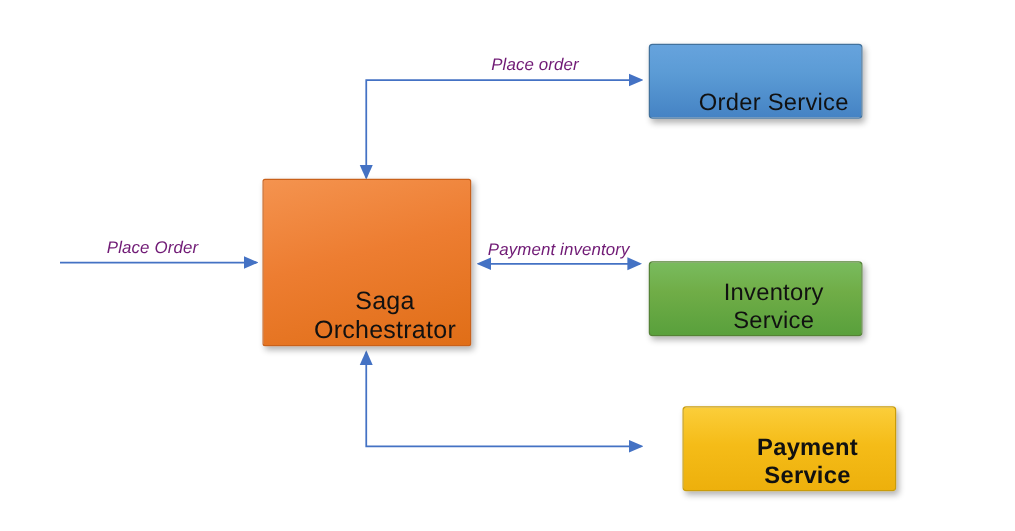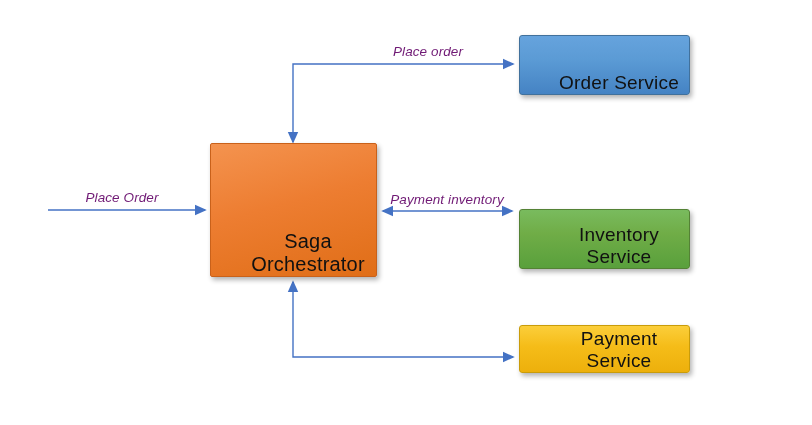--- a/index.html
+++ b/index.html
@@ -50,23 +50,24 @@
     background: linear-gradient(180deg, #66A3DD 0%, #5B9BD5 40%, #4583C4 100%);
     border: 1px solid #41719C;
   }
   .node-inventory {
     left: 519px; top: 181px; width: 171px; height: 60px;
     background: linear-gradient(180deg, #79BB5E 0%, #70AD47 40%, #59A03C 100%);
     border: 1px solid #548235;
     margin-top: 28px;
   }
   .node-payment {
-    left: 519px; top: 325px; width: 171px; height: 48px;
+    left: 546px; top: 325px; width: 171px; height: 68px;
     background: linear-gradient(180deg, #FBCE3A 0%, #F5BC18 45%, #EDB00C 100%);
     border: 1px solid #C99C0A;
+    font-weight: bold;
   }
   .edge-label {
     position: absolute;
     font-style: italic;
     font-size: 13.5px;
     color: #701a75;
     text-align: center;
     width: 180px;
     letter-spacing: 0.1px;
   }

